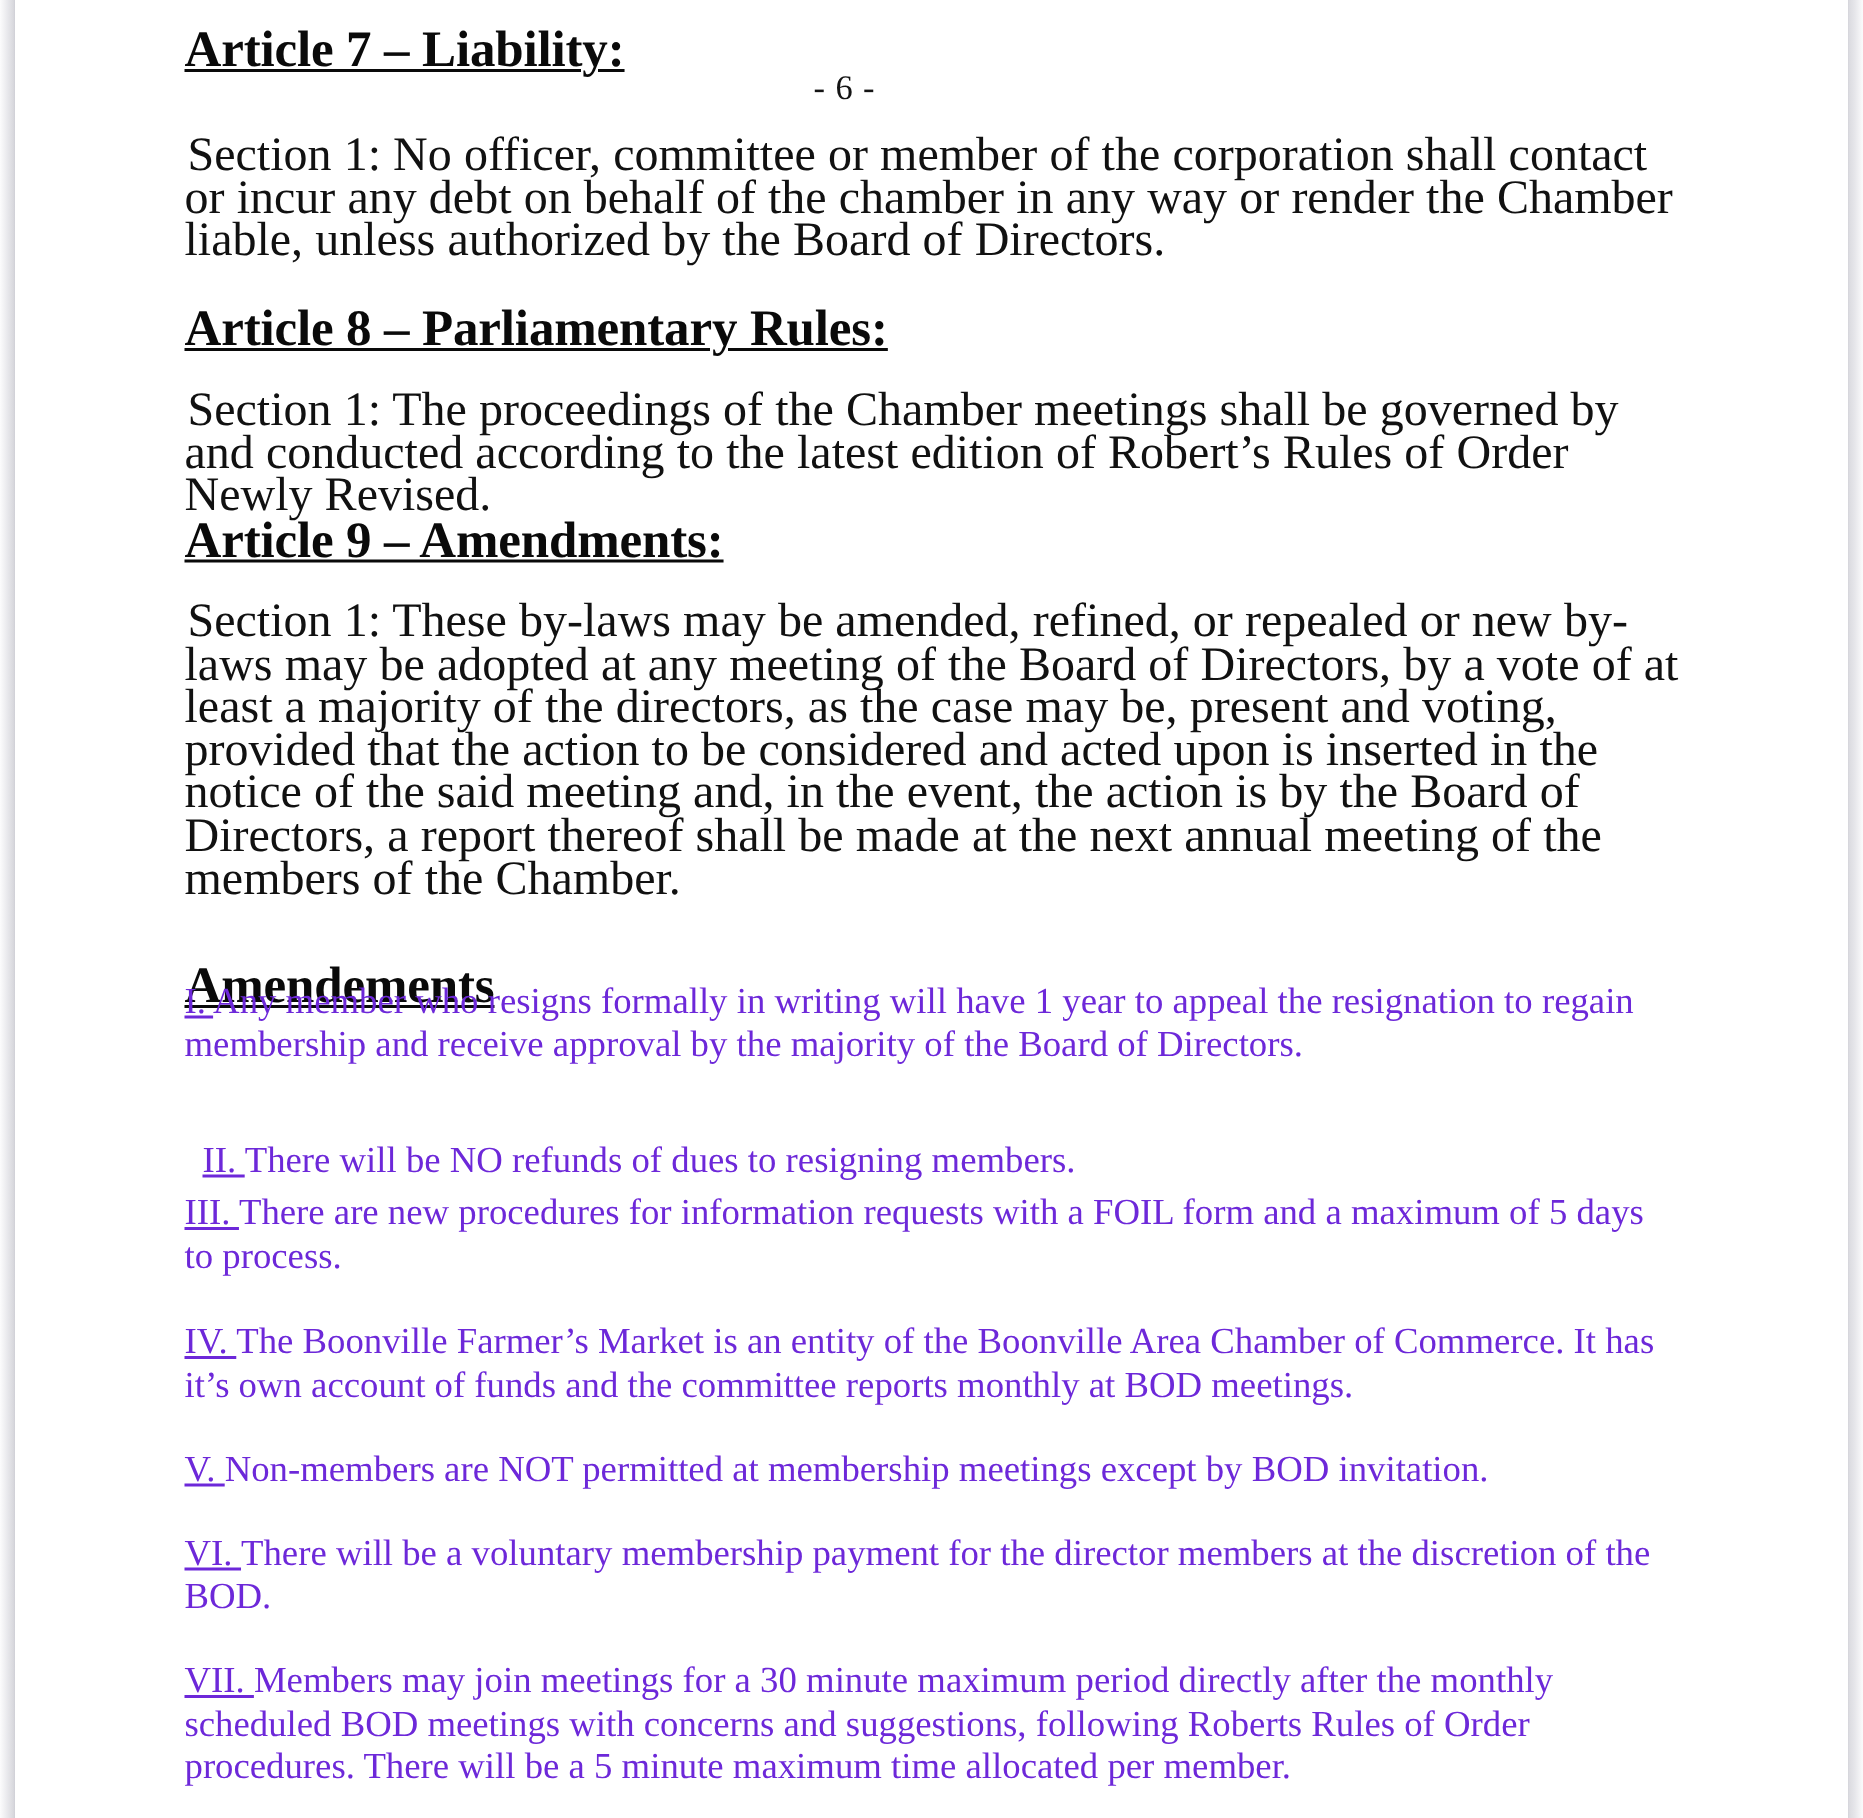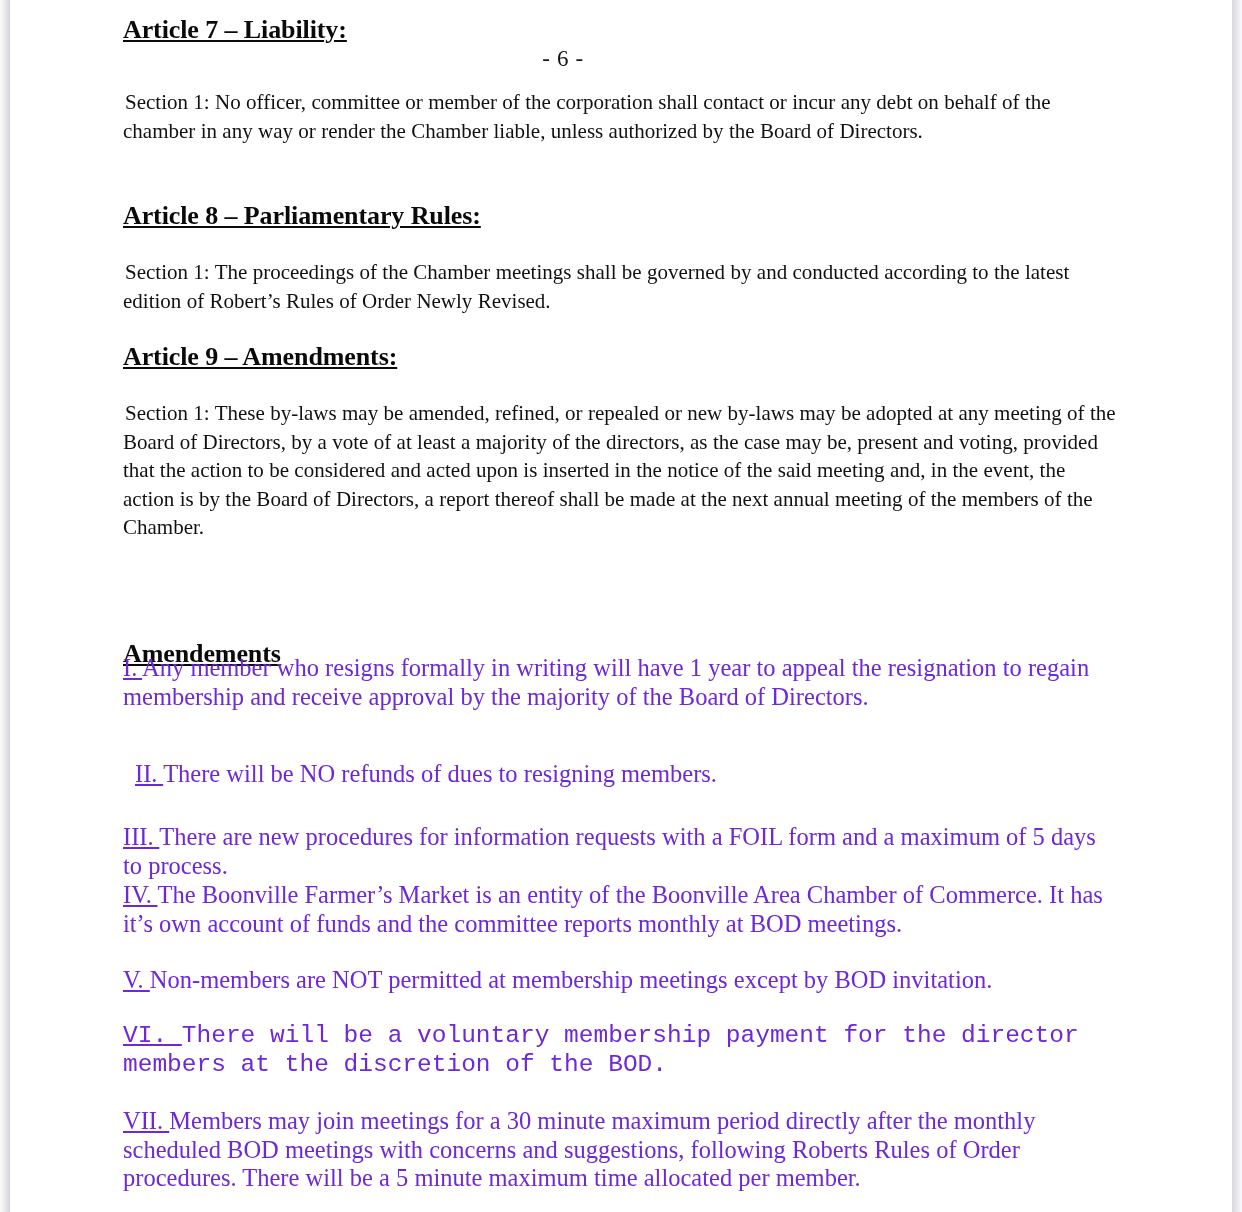--- a/index.html
+++ b/index.html
@@ -47,36 +47,36 @@
 
   .content {
     position: absolute;
     left: 113px;        
     top: 0;
     width: 998px;
   }
 
   
   h2.article-heading {
-    font-size: 26px;
+    font-size: 34px;
     font-weight: bold;
     line-height: 1.08;
     margin: 0;
     padding: 0;
     letter-spacing: -0.1px;
     color: #0a0a0a;
   }
   h2.article-heading span.u {
     text-decoration: underline;
     text-underline-offset: 2px;
     text-decoration-thickness: 2.4px;
   }
 
   p.body {
-    font-size: 21px;
+    font-size: 32px;
     line-height: 28.6px;
     margin: 0;
     padding: 0;
     color: #111111;
     text-align: left;
     text-indent: 2px;
     word-spacing: 0.1px;
   }
 
   p.amend {
@@ -144,33 +144,33 @@
       </h2>
 
       <p class="amend at" style="top:654px;">
         <span class="num">I. </span><span>Any member who resigns formally in writing will have 1 year to appeal the resignation to regain membership and receive approval by the majority of the Board of Directors.</span>
       </p>
 
       <p class="amend at" style="top:760px;margin-left:12px;">
         <span class="num">II. </span><span>There will be NO refunds of dues to resigning members.</span>
       </p>
 
-      <p class="amend at" style="top:795px;margin-top:28px;">
+      <p class="amend at" style="top:795px;">
         <span class="num">III. </span><span>There are new procedures for information requests with a FOIL form and a maximum of 5 days to process.</span>
       </p>
 
       <p class="amend at" style="top:881px;">
         <span class="num">IV. </span><span>The Boonville Farmer’s Market is an entity of the Boonville Area Chamber of Commerce. It has it’s own account of funds and the committee reports monthly at BOD meetings.</span>
       </p>
 
       <p class="amend at" style="top:966px;">
         <span class="num">V. </span><span>Non-members are NOT permitted at membership meetings except by BOD invitation.</span>
       </p>
 
-      <p class="amend at" style="top:1022px;font-family:Liberation Mono, monospace;">
+      <p class="amend at" style="top:1022px;">
         <span class="num">VI. </span><span>There will be a voluntary membership payment for the director members at the discretion of the BOD.</span>
       </p>
 
       <p class="amend at" style="top:1107px;">
         <span class="num">VII. </span><span>Members may join meetings for a 30 minute maximum period directly after the monthly scheduled BOD meetings with concerns and suggestions, following Roberts Rules of Order procedures. There will be a 5 minute maximum time allocated per member.</span>
       </p>
 
     </div>
   </div>
 </div>

